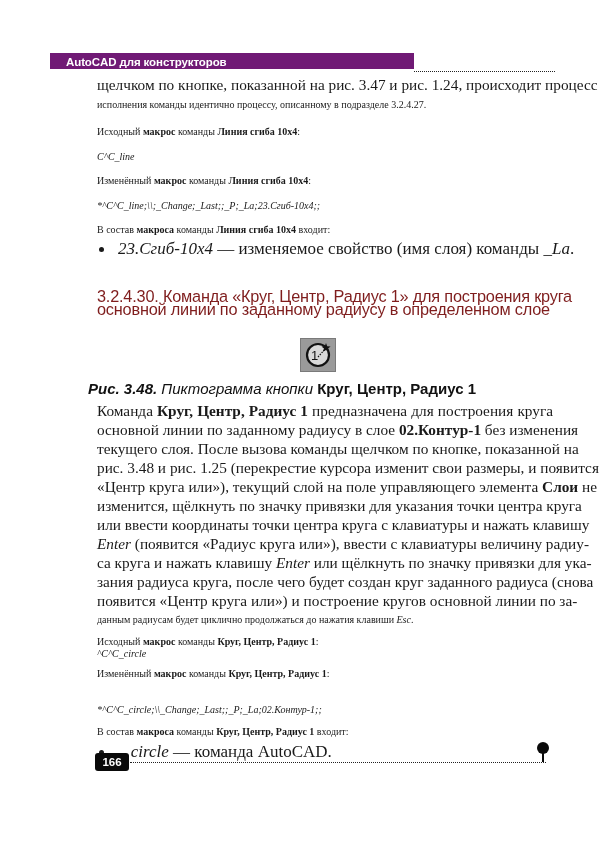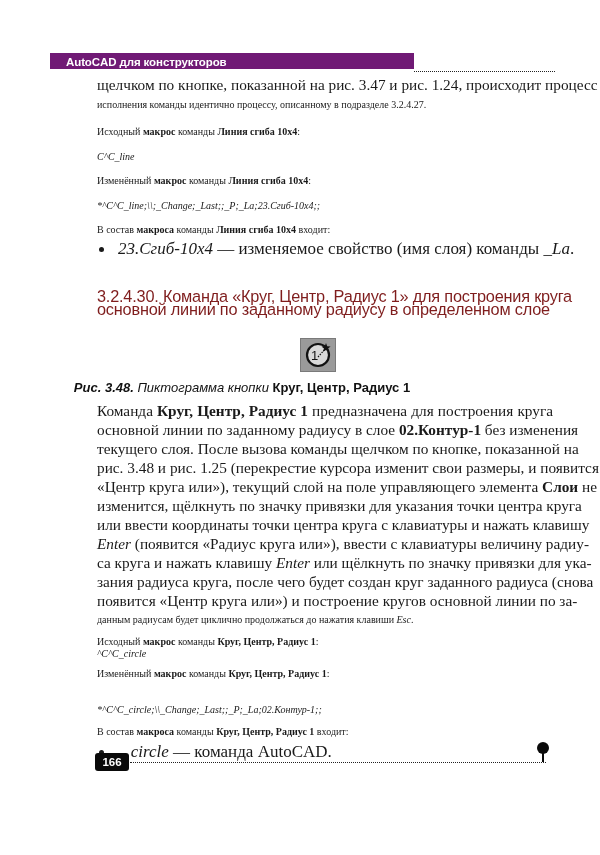--- a/index.html
+++ b/index.html
@@ -8,21 +8,21 @@
   .header-title { position: absolute; left: 16px; top: 3px; color: #ffffff; font-family: "Liberation Sans", "DejaVu Sans", sans-serif; font-weight: bold; font-size: 11.5px; letter-spacing: -0.1px; }
   .header-dots { position: absolute; left: 414px; top: 71px; width: 141px; border-top: 1.5px dotted #222; }
   .line { position: absolute; left: 97px; white-space: nowrap; font-size: 10px; line-height: 19px; }
   .just { position: absolute; left: 97px; width: 456px; text-align: justify; text-align-last: justify; font-size: 15.3px; line-height: 19px; white-space: nowrap; }
   b, .b { font-weight: bold; }
   i, .i { font-style: italic; }
   .bullet { position: absolute; left: 97px; font-size: 17px; line-height: 19px; white-space: nowrap; }
   .bullet .dot { display: inline-block; width: 5px; height: 5px; border-radius: 50%; background: #1a1a1a; vertical-align: middle; margin-right: 14px; margin-left: 2px; position: relative; top: -1px; }
   .heading { position: absolute; left: 97px; font-family: "Liberation Sans", "DejaVu Sans", sans-serif; font-weight: normal; font-size: 16.3px; line-height: 22px; white-space: nowrap; color: #7f1d1d; letter-spacing: -0.2px; }
   .icon-box { position: absolute; left: 300px; top: 338px; width: 36px; height: 34px; background: #9a9a9a; border: 1px solid #7a7a7a; box-sizing: border-box; }
-  .caption { position: absolute; left: 0; width: 484px; top: 380px; text-align: center; font-family: "Liberation Sans", "DejaVu Sans", sans-serif; font-size: 13px; color: #111; }
+  .caption { position: absolute; left: 0; width: 484px; top: 380px; text-align: center; font-family: "Liberation Sans", "DejaVu Sans", sans-serif; font-size: 15px; color: #111; padding-left: 40px; }
   .caption .fig { font-weight: bold; font-style: italic; }
   .caption .it { font-style: italic; }
   .caption .bd { font-weight: bold; }
   .page-badge { position: absolute; left: 95px; top: 753px; width: 34px; height: 18px; background: #0a0a0a; border-radius: 3px; color: #fff; font-family: "Liberation Sans", "DejaVu Sans", sans-serif; font-weight: bold; font-size: 11.5px; text-align: center; line-height: 18px; }
   .footer-dots { position: absolute; left: 130px; top: 762px; width: 416px; border-top: 1.5px dotted #222; }
   .footer-dot { position: absolute; left: 537px; top: 742px; width: 12px; height: 12px; border-radius: 50%; background: #0a0a0a; }
   .footer-stem { position: absolute; left: 542px; top: 752px; width: 1.5px; height: 10px; background: #0a0a0a; }
 </style>
 </head>
 <body>

